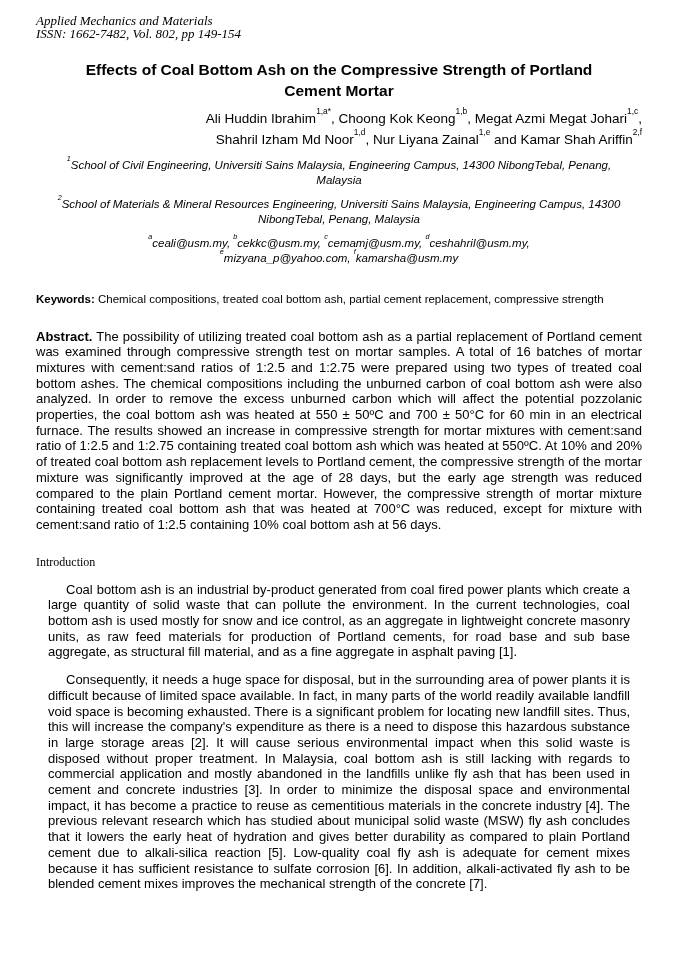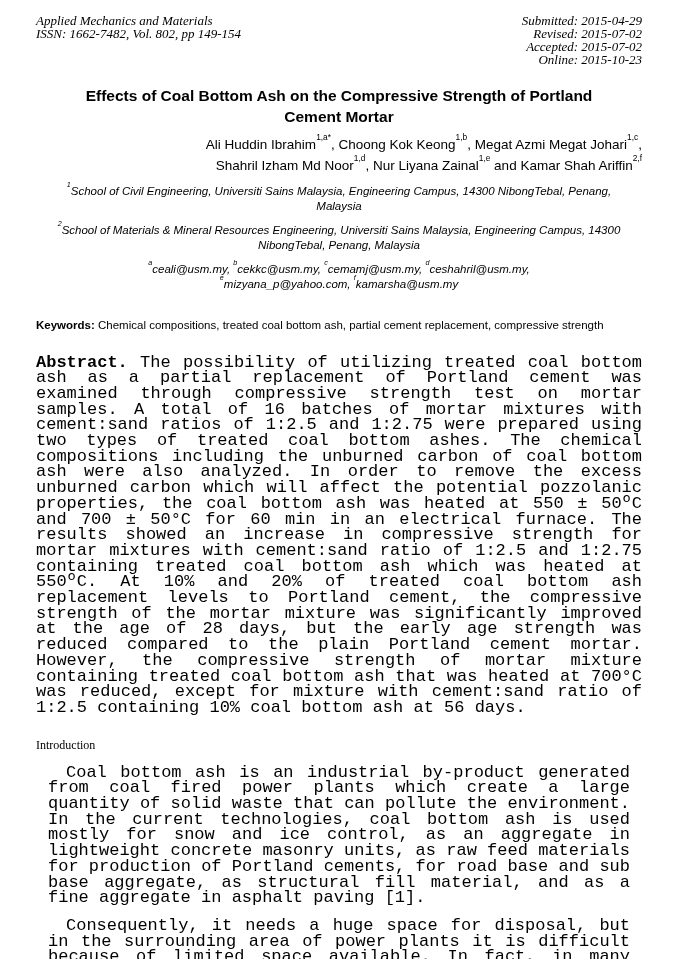--- a/index.html
+++ b/index.html
@@ -64,22 +64,22 @@
   .keywords {
     font-family: "Liberation Sans", sans-serif;
     font-size: 11.5px;
     line-height: 15.5px;
     text-align: justify;
     margin-bottom: 21px;
   }
   .keywords .lbl { font-weight: bold; }
   
   .bodytext {
-    font-family: Liberation Mono, monospace;
-    font-size: 17px;
+    font-family: Liberation Sans, sans-serif;
+    font-size: 13px;
     line-height: 15.7px;
     text-align: justify;
   }
   .abstract { margin-bottom: 22px; }
   .abstract .lbl { font-weight: bold; }
   .sect-head {
     font-family: "Liberation Serif", serif;
     font-weight: normal;
     font-size: 12px;
     margin: 0 0 7px 0;
@@ -91,26 +91,20 @@
 </style>
 </head>
 <body>
 
 <div class="page">
 
   <div class="jheader">
     <div class="left">
       <div>Applied Mechanics and Materials</div>
       <div>ISSN: 1662-7482, Vol. 802, pp 149-154</div>
-    </div>
-    <div class="right">
-      <div>Submitted: 2015-04-29</div>
-      <div>Revised: 2015-07-02</div>
-      <div>Accepted: 2015-07-02</div>
-      <div>Online: 2015-10-23</div>
     </div>
   </div>
 
   <div class="title">Effects of Coal Bottom Ash on the Compressive Strength of Portland Cement Mortar</div>
 
   <div class="authors">
     <span><span>Ali Huddin Ibrahim</span><sup class="s">1,a*</sup><span>, </span></span><span><span>Choong Kok Keong</span><sup class="s">1,b</sup><span>, </span></span><span><span>Megat Azmi Megat Johari</span><sup class="s">1,c</sup><span>, </span></span><br><span><span>Shahril Izham Md Noor</span><sup class="s">1,d</sup><span>, </span></span><span><span>Nur Liyana Zainal</span><sup class="s">1,e</sup><span> and </span></span><span><span>Kamar Shah Ariffin</span><sup class="s">2,f</sup><span></span></span>
   </div>
 
   <div class="affil"><sup class="s">1</sup><span>School of Civil Engineering, Universiti Sains Malaysia, Engineering Campus, 14300 NibongTebal, Penang, Malaysia</span></div>

